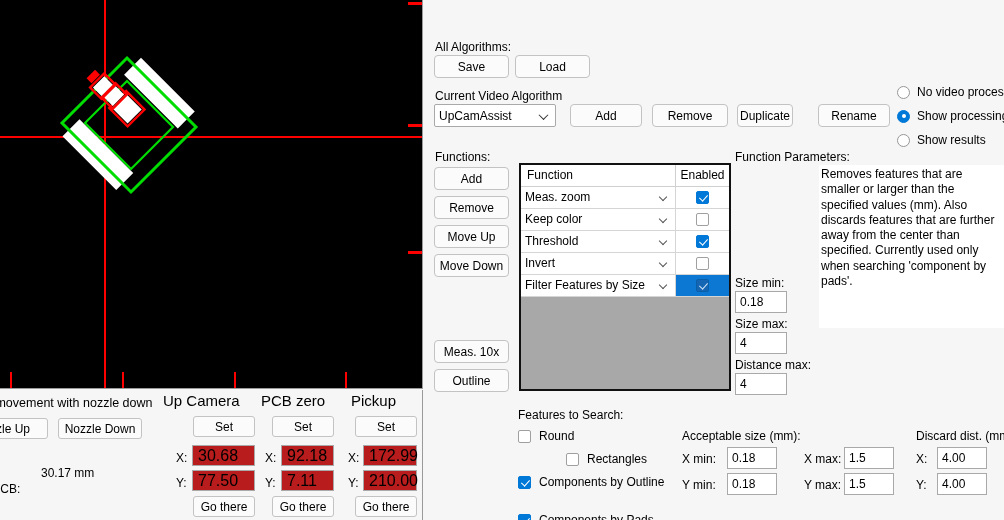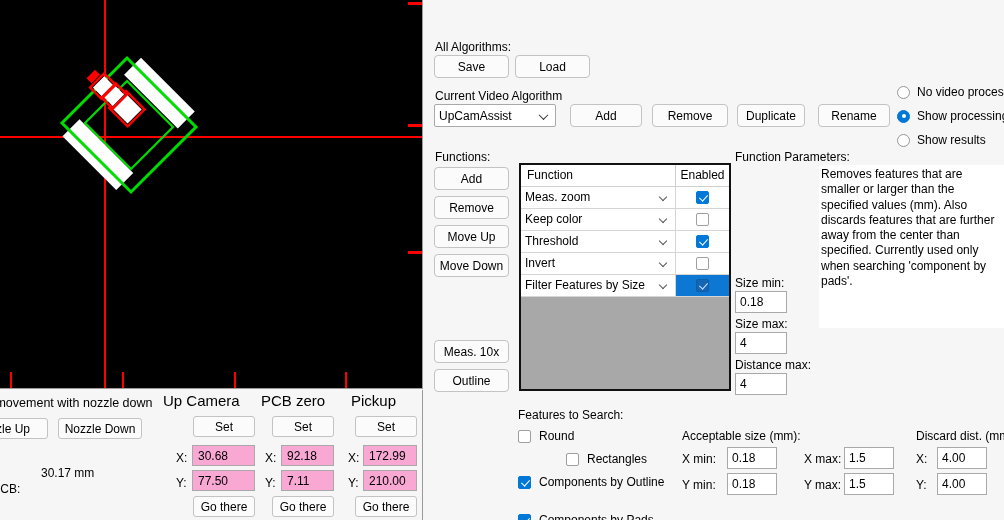--- a/index.html
+++ b/index.html
@@ -102,22 +102,22 @@
   }
 
   
   #coords { position: absolute; left: 0; top: 390px; width: 423px; height: 130px;
             background: #f6f6f6; border-right: 1px solid #9a9a9a; }
   .col-title { position: absolute; font-size: 15px; color: #000; white-space: nowrap; }
   .cbtn {
     position: absolute; background: #fbfbfb; border: 1px solid #c3c3c3; border-radius: 3px;
     font-size: 12px; display: flex; align-items: center; justify-content: center; height: 21px;
   }
-  .cfield { position: absolute; background: #f9a8d4; border: 1px solid #a9a9a9; height: 21px;
-            display: flex; align-items: center; padding-left: 5px; font-size: 12px; }
+  .cfield { position: absolute; background: #b91c1c; border: 1px solid #a9a9a9; height: 21px;
+            display: flex; align-items: center; padding-left: 5px; font-size: 16px; }
   .ctag { position: absolute; font-size: 12px; }
 </style>
 </head>
 <body>
 
 <div id="root">
 
   <div id="camera-panel">
     <div id="camera-view">
       <div class="cross-v"></div>
@@ -198,21 +198,21 @@
     <div class="btn" style="left:10px; top:55px; width:75px;">Save</div>
     <div class="btn" style="left:91px; top:55px; width:75px;">Load</div>
 
     <div class="lbl" style="left:11px; top:89px;">Current Video Algorithm</div>
     <div class="combo" style="left:10px; top:104px; width:122px;">
       <span>UpCamAssist</span>
       <span class="arrow"></span>
     </div>
     <div class="btn" style="left:146px; top:104px; width:72px;">Add</div>
     <div class="btn" style="left:228px; top:104px; width:76px;">Remove</div>
-    <div class="btn" style="left:313px; top:104px; width:68px;">Duplicate</div>
+    <div class="btn" style="left:313px; top:104px; width:56px;">Duplicate</div>
     <div class="btn" style="left:394px; top:104px; width:72px;">Rename</div>
 
     <div class="radio-row" style="left:473px; top:85px;">
       <span class="radio"></span>
       <span>No video processing</span>
     </div>
     <div class="radio-row" style="left:473px; top:109px;">
       <span class="radio on"></span>
       <span>Show processing</span>
     </div>

